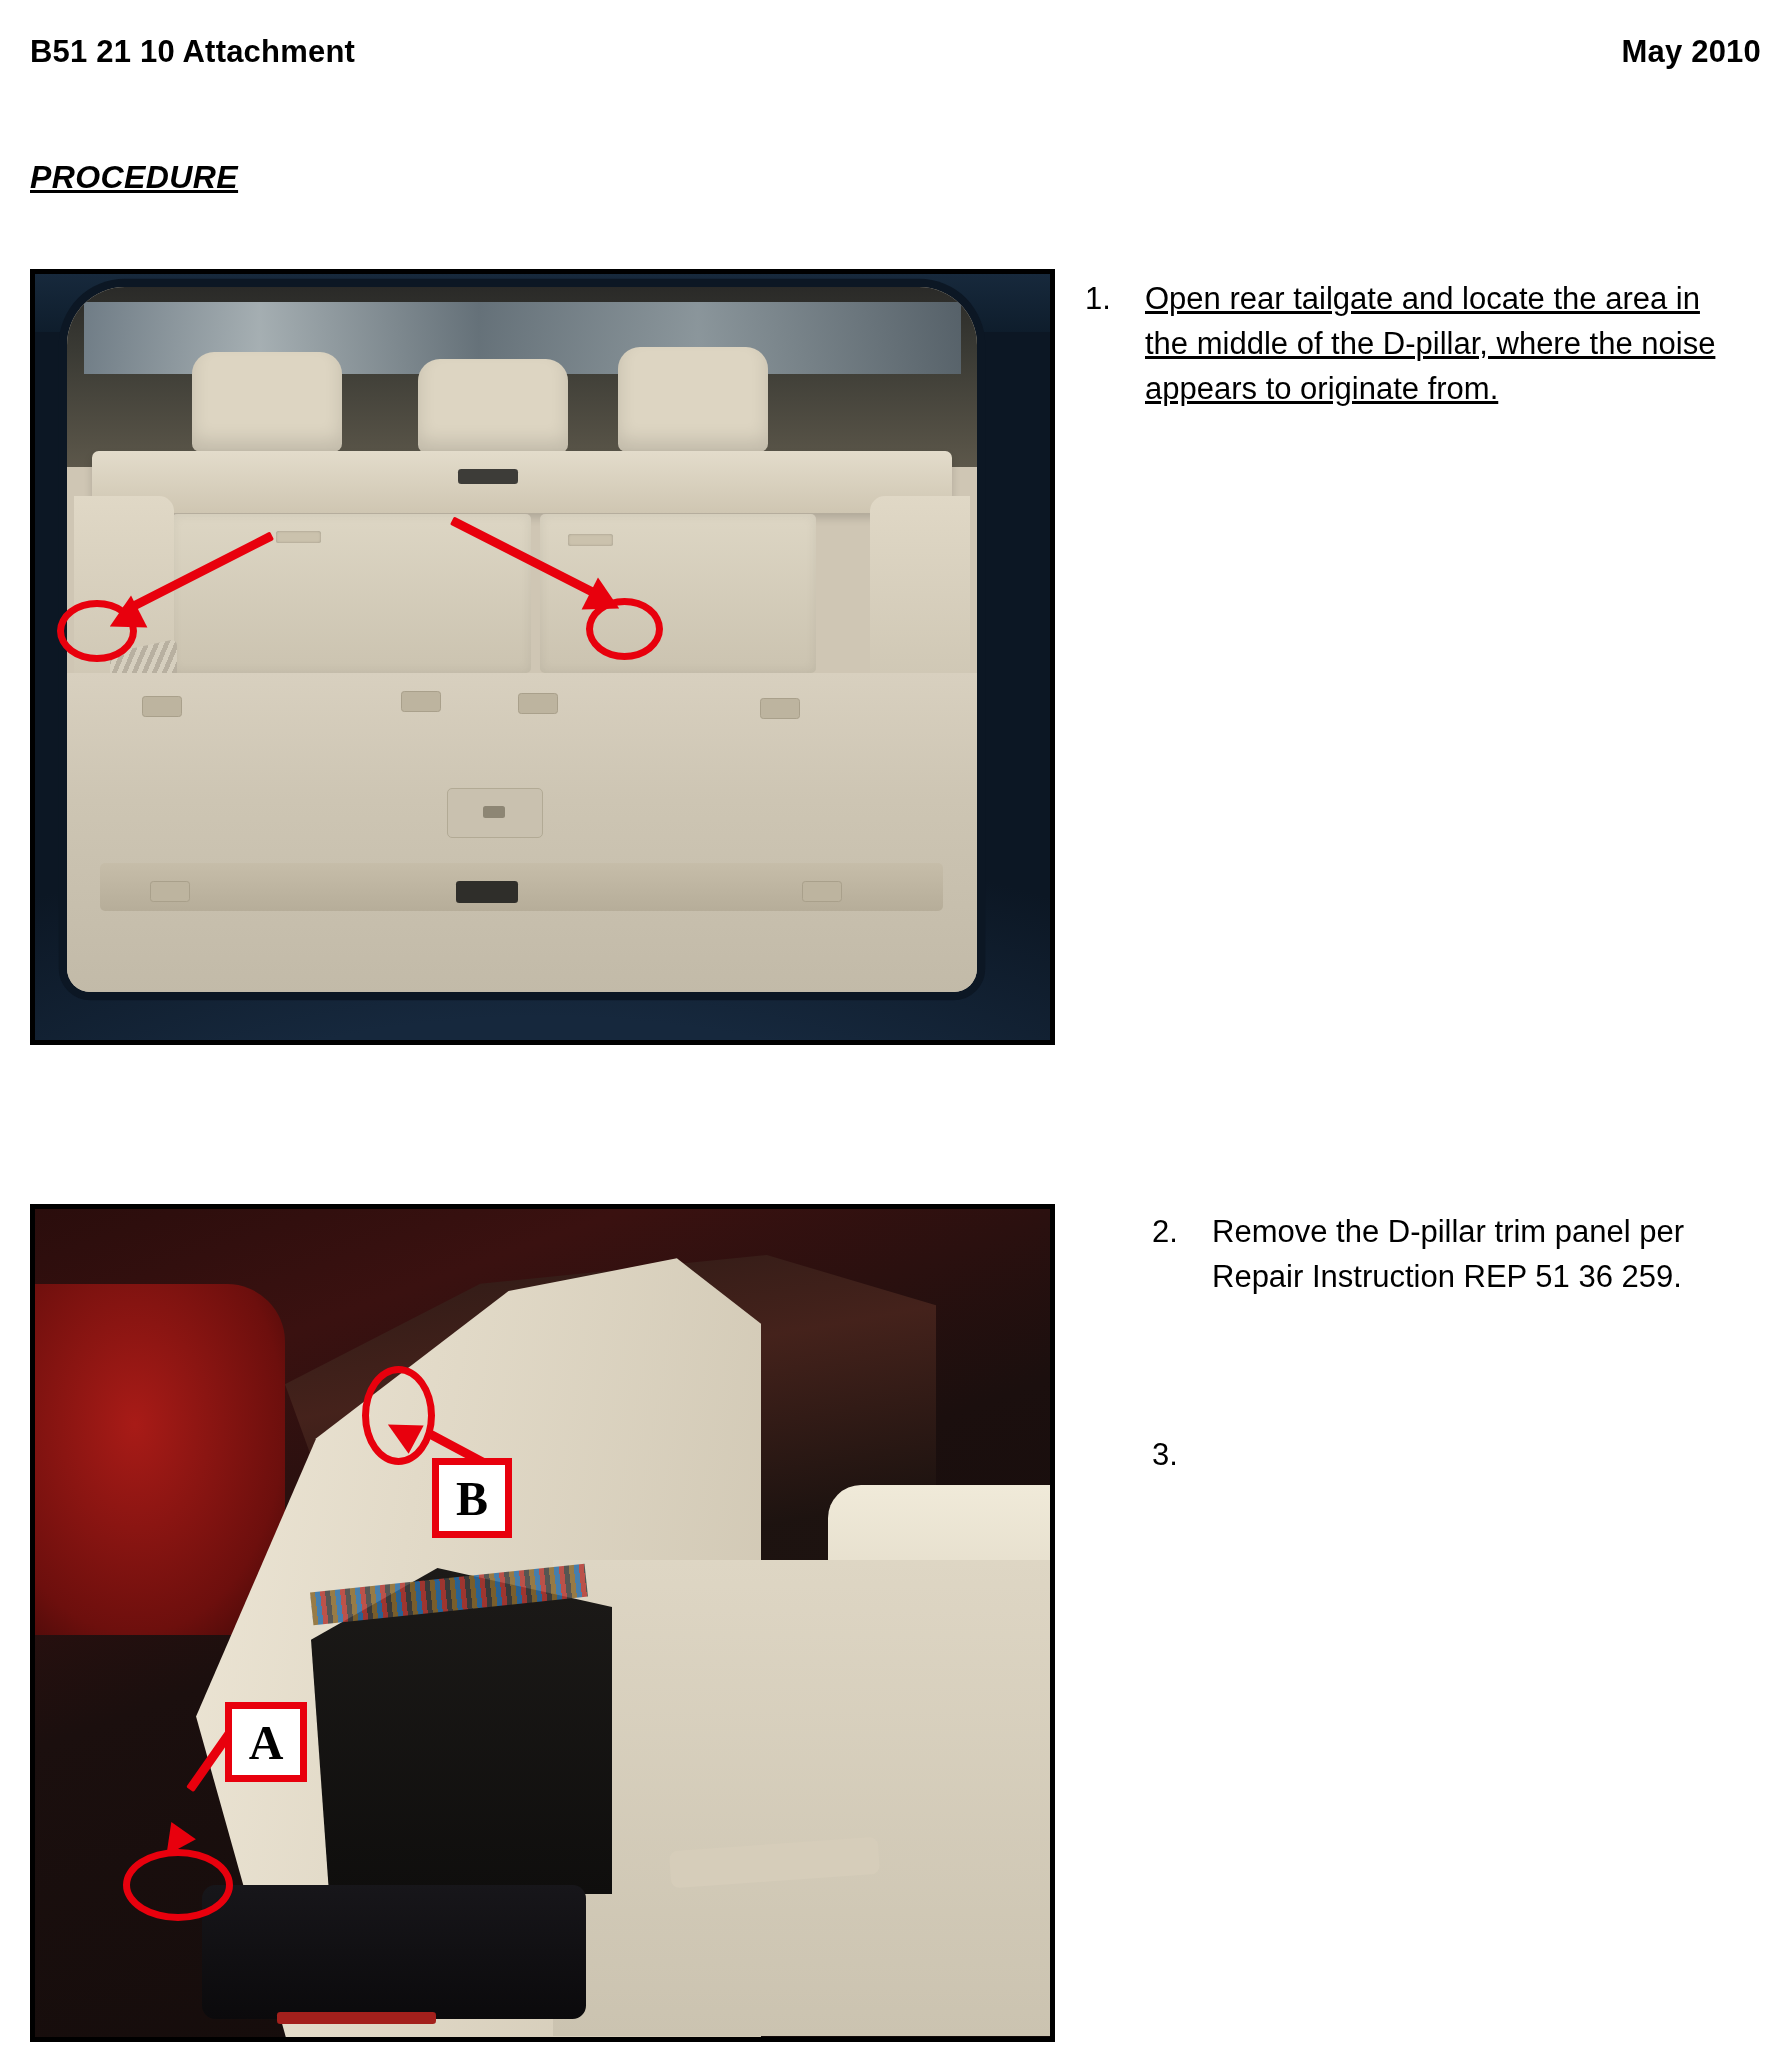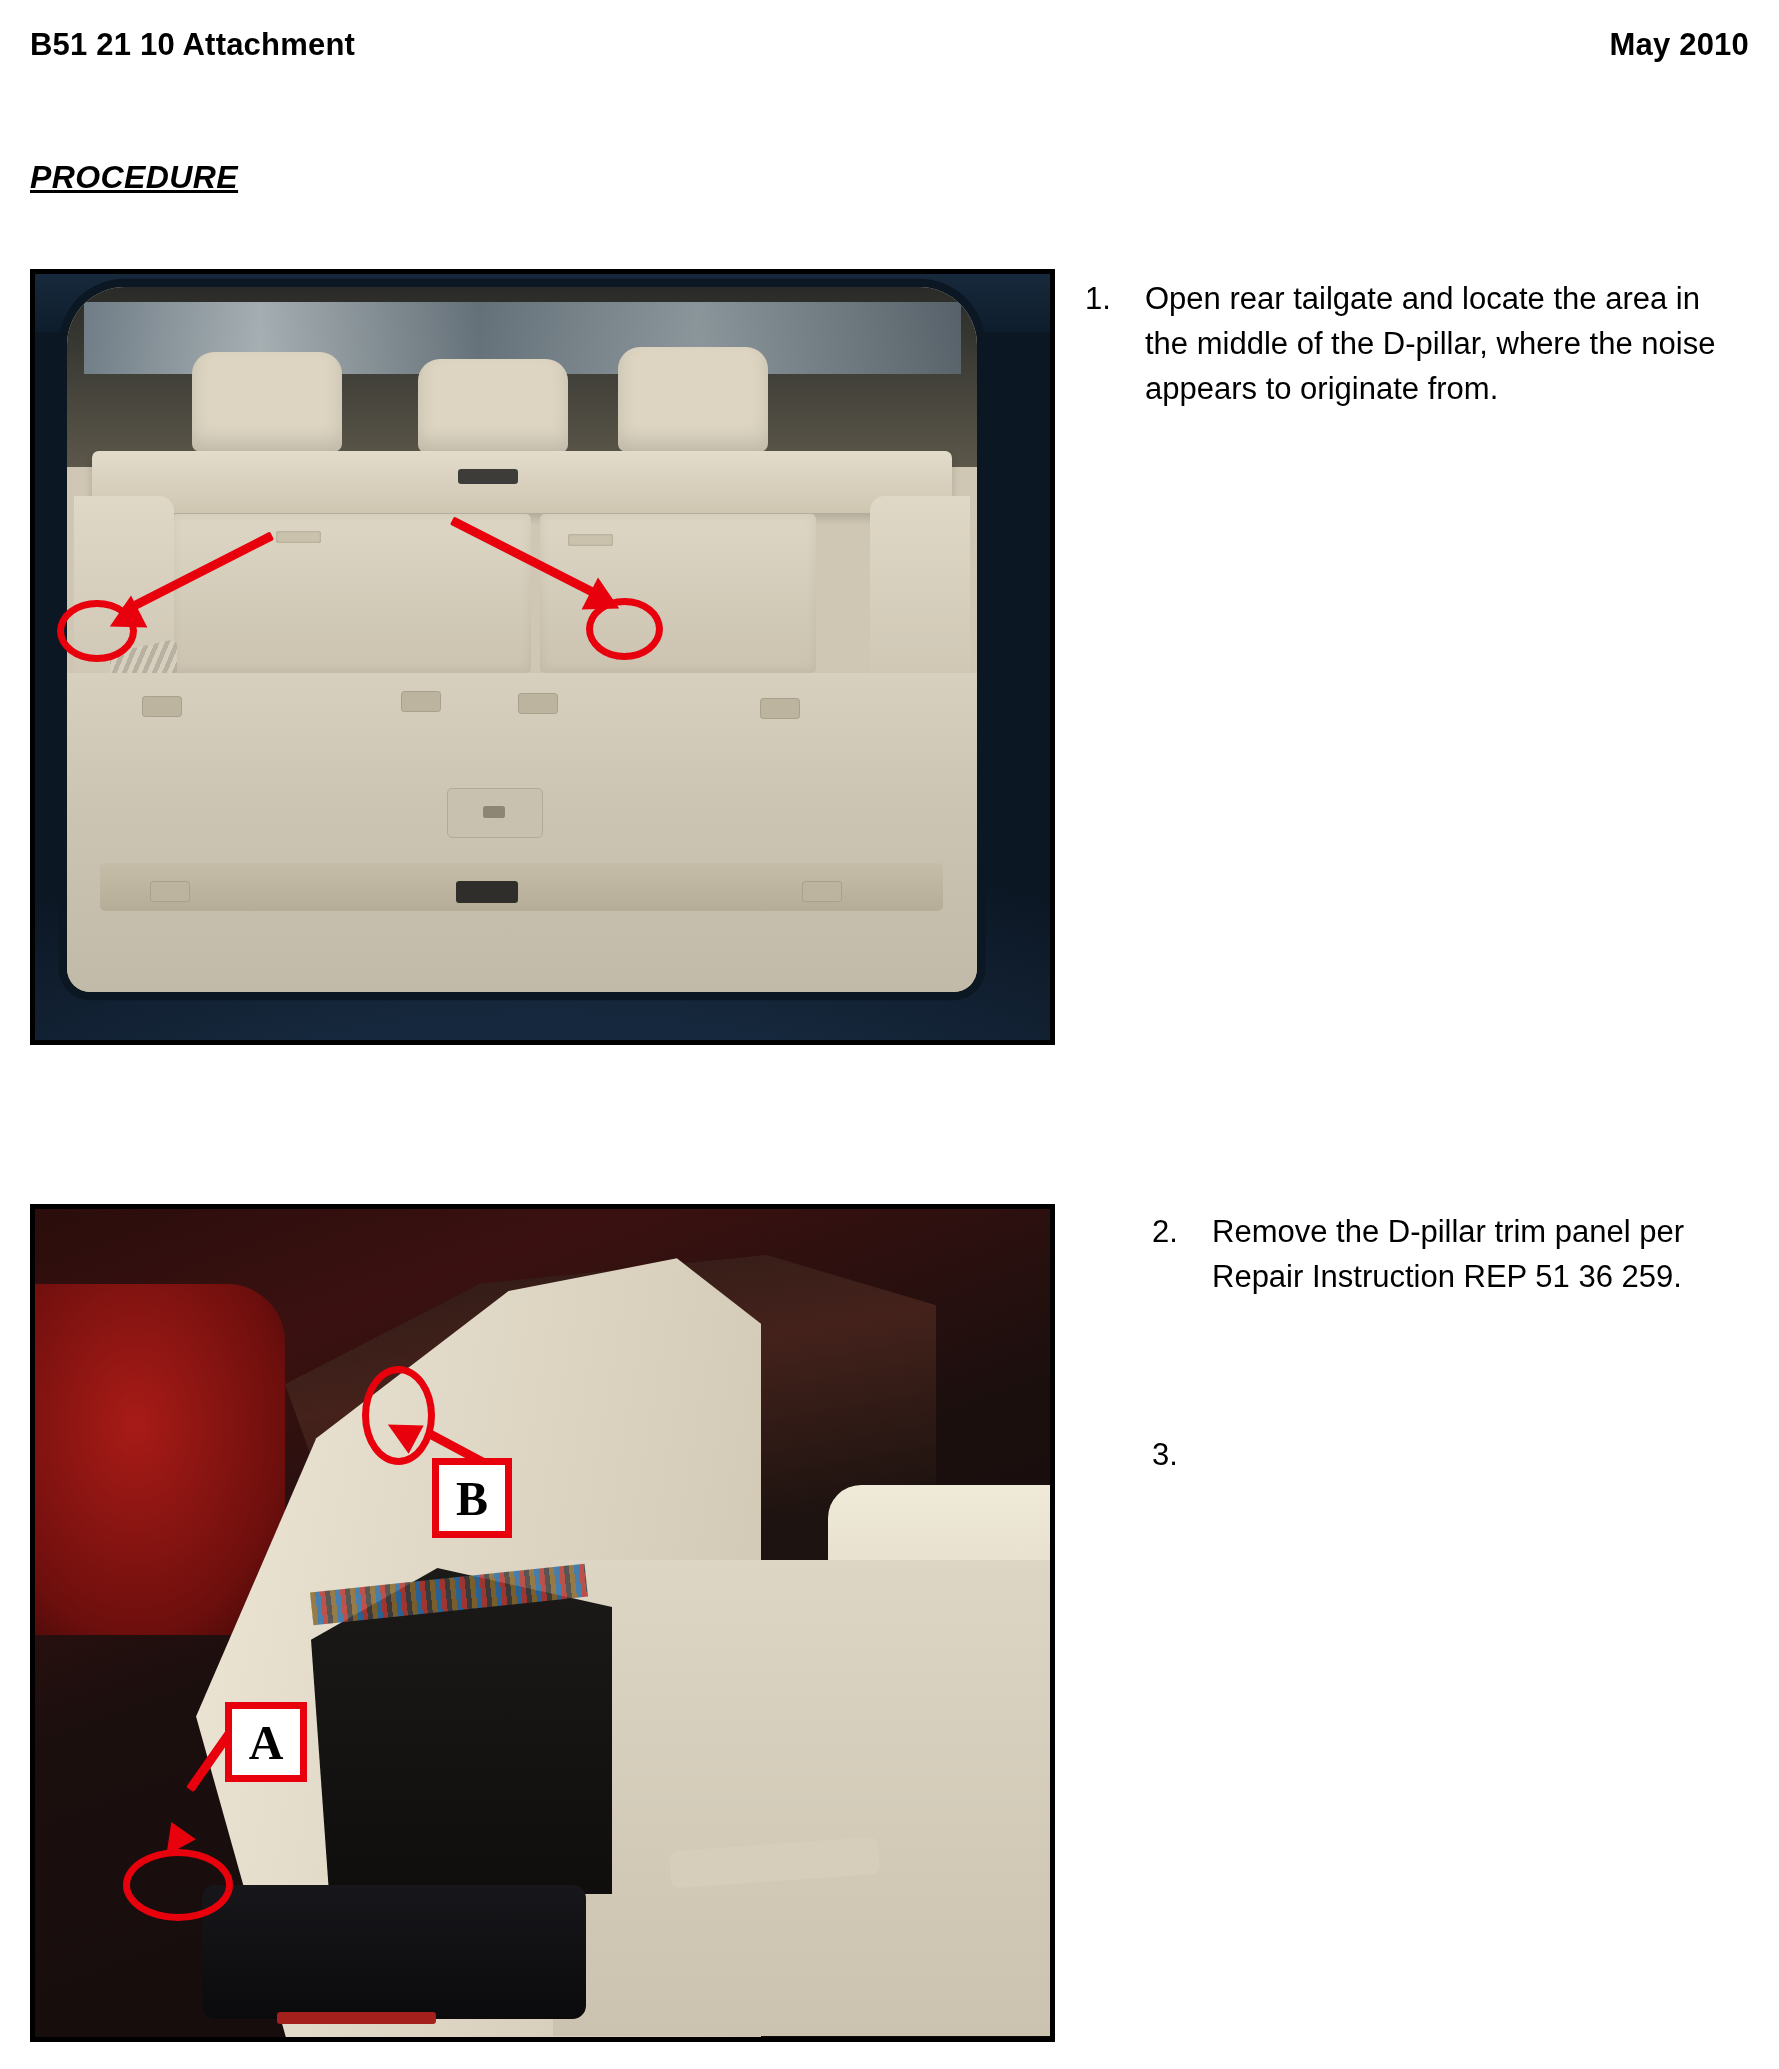--- a/index.html
+++ b/index.html
@@ -21,25 +21,25 @@
     height: 2070px;
     padding: 0;
     box-sizing: border-box;
   }
 
   
   .header {
     position: absolute;
     top: 20px;
     left: 30px;
-    right: 30px;
+    right: 18px;
     height: 50px;
     display: flex;
     justify-content: space-between;
-    align-items: center;
+    align-items: flex-end;
   }
   .header-left, .header-right {
     font-size: 31px;
     font-weight: bold;
     letter-spacing: 0.2px;
     white-space: nowrap;
   }
 
   
   .section-title {
@@ -230,21 +230,21 @@
     line-height: 45px;
     width: 60px;
     flex: 0 0 60px;
     text-align: left;
   }
   .step-body {
     font-size: 31px;
     line-height: 45px;
   }
   #step1 { left: 1085px; top: 276px; width: 660px; }
-  #step1 .step-body { width: 584px; }
+  #step1 .step-body { width: 584px; text-decoration: underline; }
   #step2 { left: 1152px; top: 1209px; width: 601px; }
   #step2 .step-body { width: 543px; }
   #step3 { left: 1152px; top: 1432px; width: 601px; }
   #step3 .step-body { width: 468px; }
 
   
   .figure2 {
     position: absolute;
     left: 30px;
     top: 1204px;

